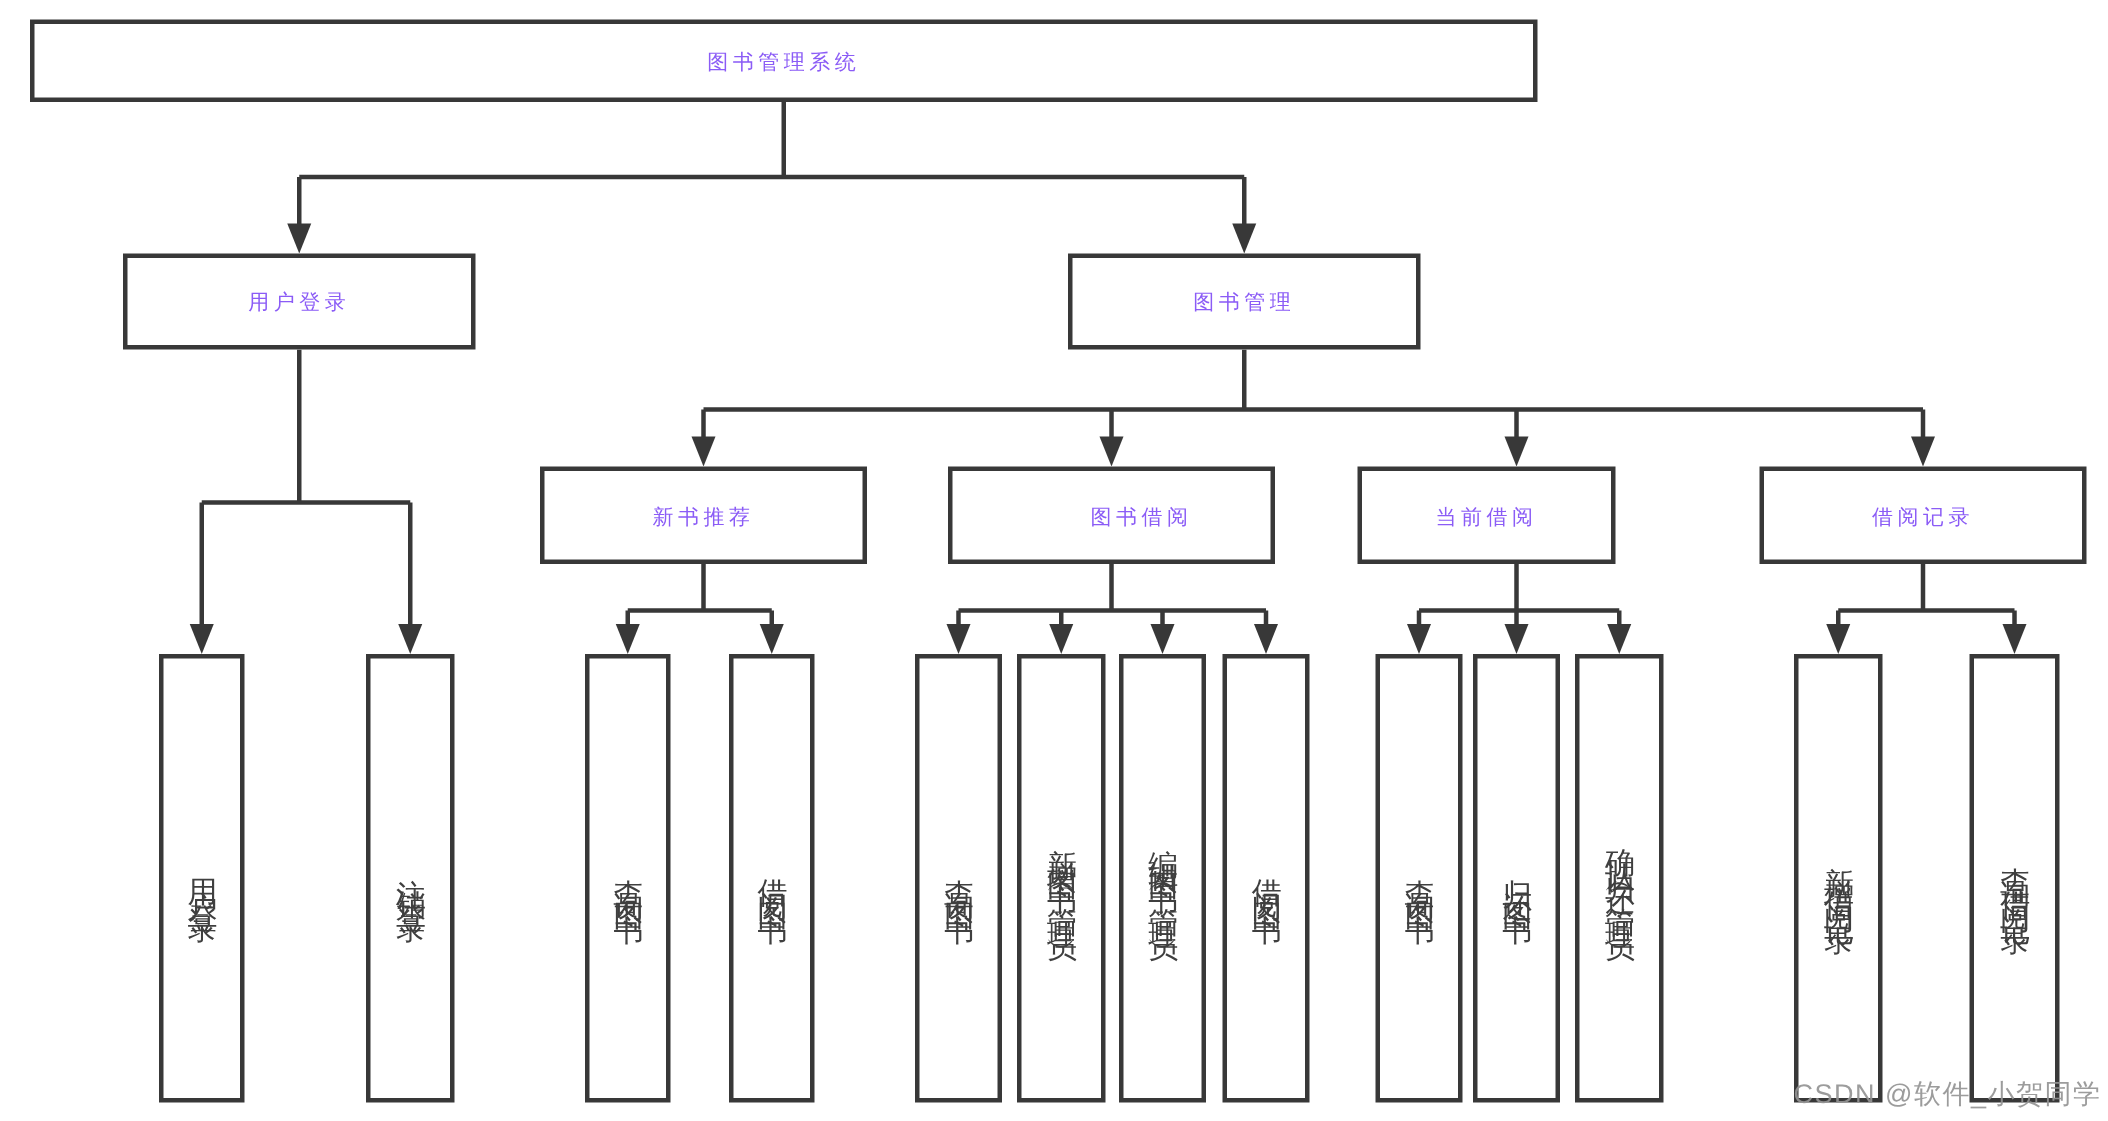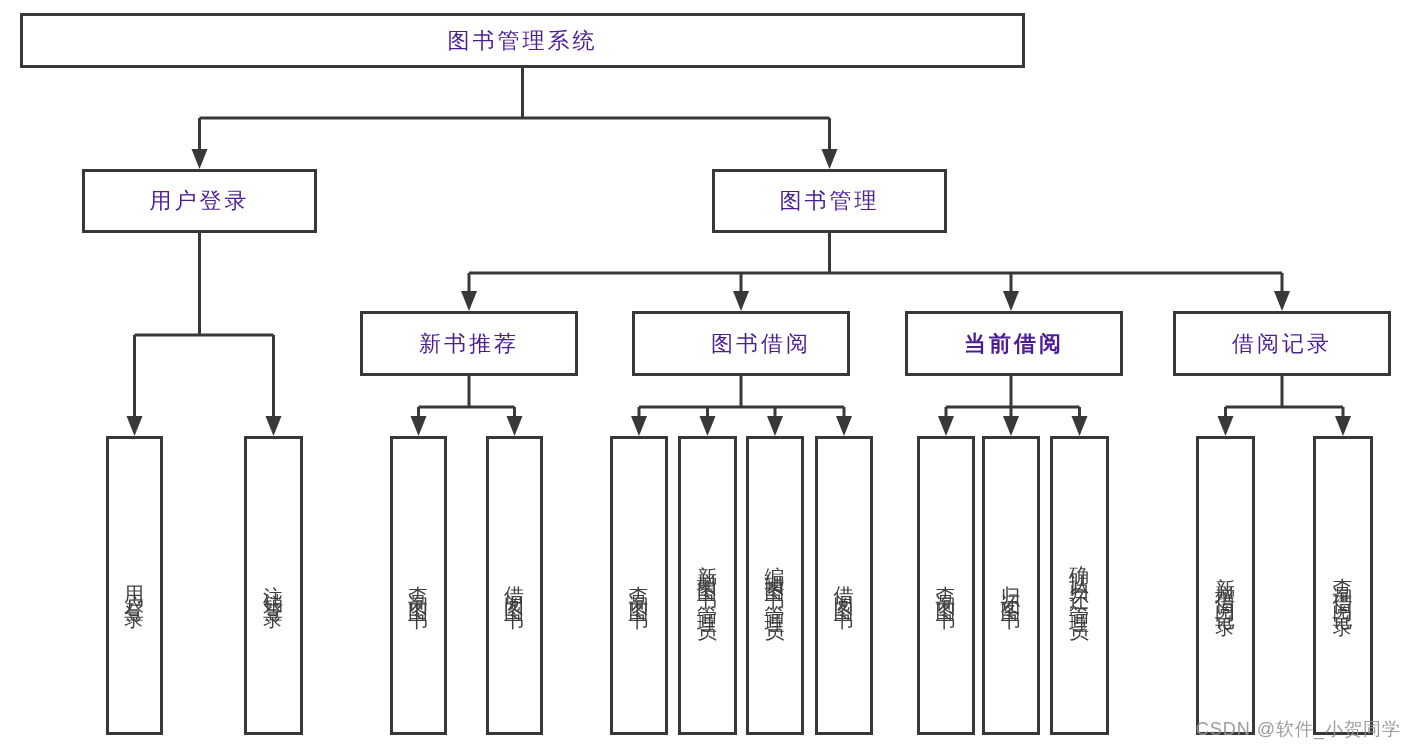--- a/index.html
+++ b/index.html
@@ -25,22 +25,22 @@
     position: absolute;
     box-sizing: border-box;
     background: #ffffff;
     border: 3px solid #383838;
     display: flex;
     align-items: center;
     justify-content: center;
     z-index: 1;
   }
   .node .hlabel {
-    color: #4c1d95;
-    font-size: 22px;
+    color: #8b5cf6;
+    font-size: 14px;
     letter-spacing: 3px;
     white-space: nowrap;
     line-height: 1;
     text-align: right;
   }
   .node .vlabel {
     writing-mode: vertical-rl;
     text-orientation: mixed;
     color: #3f3f3f;
     font-size: 20px;
@@ -114,21 +114,21 @@
   <div class="node" style="left:360px; top:311px; width:218px; height:65px;">
     <span class="hlabel">新书推荐</span>
   </div>
 
   <div class="node" style="left:712px; top:169px; width:235px; height:64px;">
     <span class="hlabel">图书管理</span>
   </div>
   <div class="node" style="left:632px; top:311px; width:218px; height:65px;padding-left:40px;">
     <span class="hlabel">图书借阅</span>
   </div>
-  <div class="node" style="left:905px; top:311px; width:218px; height:65px;font-weight:bold;">
+  <div class="node" style="left:905px; top:311px; width:172px; height:65px;">
     <span class="hlabel">当前借阅</span>
   </div>
   <div class="node" style="left:1173px; top:311px; width:218px; height:65px;">
     <span class="hlabel">借阅记录</span>
   </div>
 
   <div class="node" style="left:106px; top:436px; width:57px; height:299px;">
     <span class="vlabel">用户登录</span>
   </div>
   <div class="node" style="left:244px; top:436px; width:59px; height:299px;">

